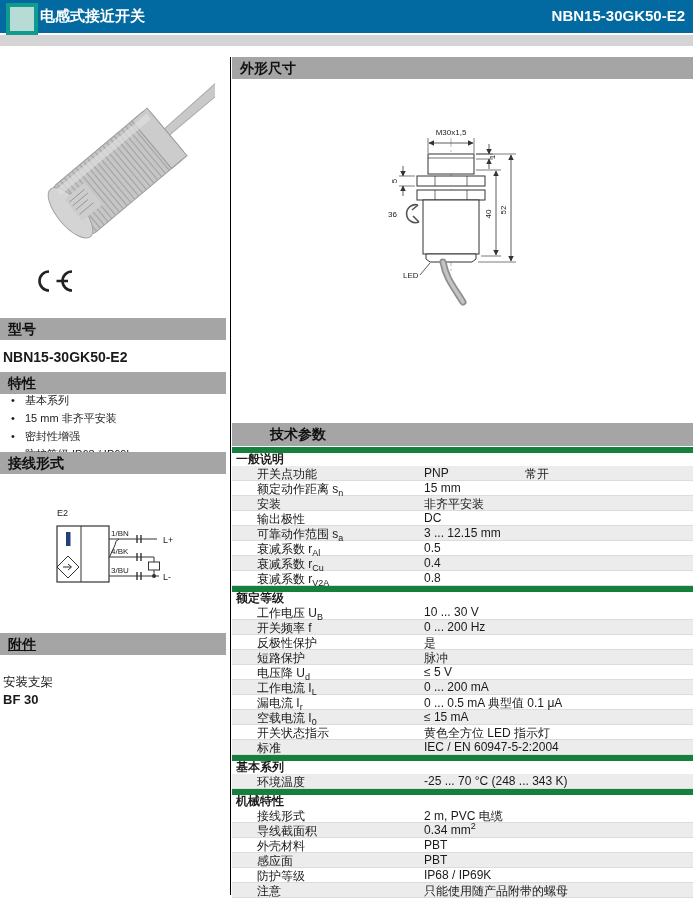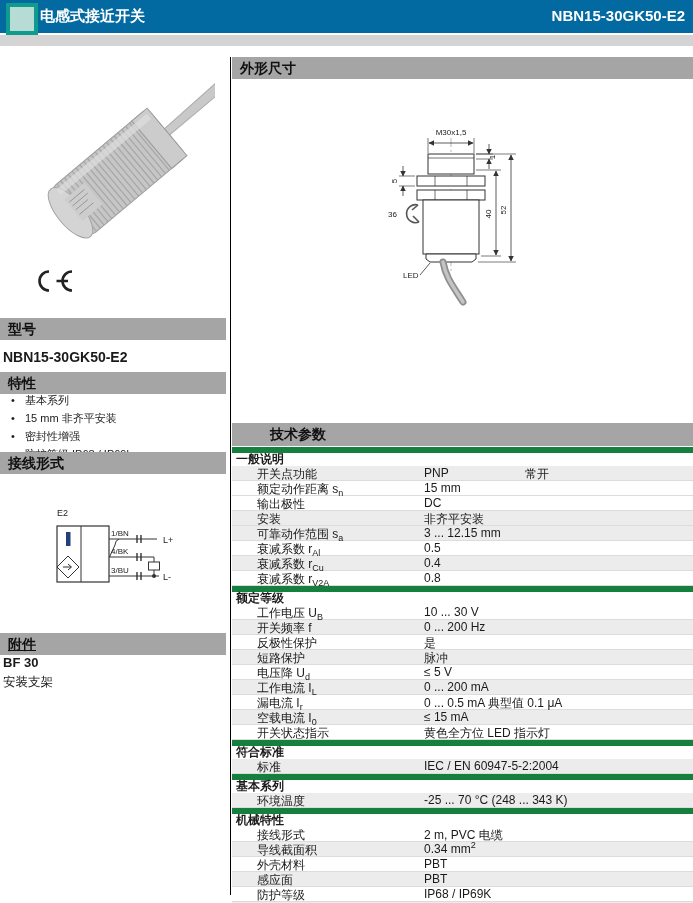--- a/index.html
+++ b/index.html
@@ -14,21 +14,21 @@
   
   .bar{position:absolute;background:#a5a5a5;height:22px;line-height:22px;font-size:14px;font-weight:bold;
        color:#111;padding-left:8px;box-sizing:border-box;}
   .bar-left{left:0;width:226px;}
   .bar-right{left:232px;width:461px;}
   
   .model-value{position:absolute;left:3px;top:349px;font-size:14px;font-weight:bold;}
   .features{position:absolute;left:3px;top:394px;width:220px;font-size:11px;}
   .feat{position:relative;padding-left:22px;height:14px;line-height:13px;margin-bottom:4px;}
   .feat::before{content:"•";position:absolute;left:8px;top:0;}
-  .acc-model{position:absolute;left:3px;top:655px;font-size:13px;font-weight:bold;text-align:center;}
+  .acc-model{position:absolute;left:3px;top:692px;font-size:13px;font-weight:bold;text-align:center;}
   .acc-desc{position:absolute;left:3px;top:674px;font-size:12.5px;}
   
   .vdivider{position:absolute;left:230px;top:57px;width:1px;height:838px;background:#000;}
   
   .specs{position:absolute;left:232px;top:447px;width:461px;font-size:12px;}
   .sec{height:13px;line-height:13px;font-weight:bold;border-top:6px solid #15803d;padding-left:4px;}
   .row{position:relative;height:14px;border-bottom:1px solid #dcdcdc;box-sizing:content-box;}
   .row.shade{background:#ececec;}
   .row .lbl{position:absolute;left:25px;top:0px;white-space:nowrap;}
   .row .val{position:absolute;left:192px;top:0px;white-space:nowrap;}
@@ -224,29 +224,29 @@
       <div class="sec">一般说明</div>
       <div class="row shade">
         <span class="lbl">开关点功能</span>
         <span class="val">PNP</span>
         <span class="val2">常开</span>
       </div>
       <div class="row">
         <span class="lbl">额定动作距离 s<sub>n</sub></span>
         <span class="val">15 mm</span>
       </div>
+      <div class="row shade">
+        <span class="lbl">安装</span>
+        <span class="val">非齐平安装</span>
+      </div>
       <div class="row">
         <span class="lbl">输出极性</span>
         <span class="val">DC</span>
       </div>
       <div class="row shade">
-        <span class="lbl">安装</span>
-        <span class="val">非齐平安装</span>
-      </div>
-      <div class="row shade">
         <span class="lbl">可靠动作范围 s<sub>a</sub></span>
         <span class="val">3 ... 12.15 mm</span>
       </div>
       <div class="row">
         <span class="lbl">衰减系数 r<sub>Al</sub></span>
         <span class="val">0.5</span>
       </div>
       <div class="row shade">
         <span class="lbl">衰减系数 r<sub>Cu</sub></span>
         <span class="val">0.4</span>
@@ -285,21 +285,20 @@
         <span class="val">0 ... 0.5 mA 典型值 0.1 μA</span>
       </div>
       <div class="row shade">
         <span class="lbl">空载电流 I<sub>0</sub></span>
         <span class="val">≤ 15 mA</span>
       </div>
       <div class="row">
         <span class="lbl">开关状态指示</span>
         <span class="val">黄色全方位 LED 指示灯</span>
       </div>
-      <div class="sec">符合标准</div>
       <div class="row shade">
         <span class="lbl">标准</span>
         <span class="val">IEC / EN 60947-5-2:2004</span>
       </div>
       <div class="sec">基本系列</div>
       <div class="row shade">
         <span class="lbl">环境温度</span>
         <span class="val">-25 ... 70 °C (248 ... 343 K)</span>
       </div>
       <div class="sec">机械特性</div>

